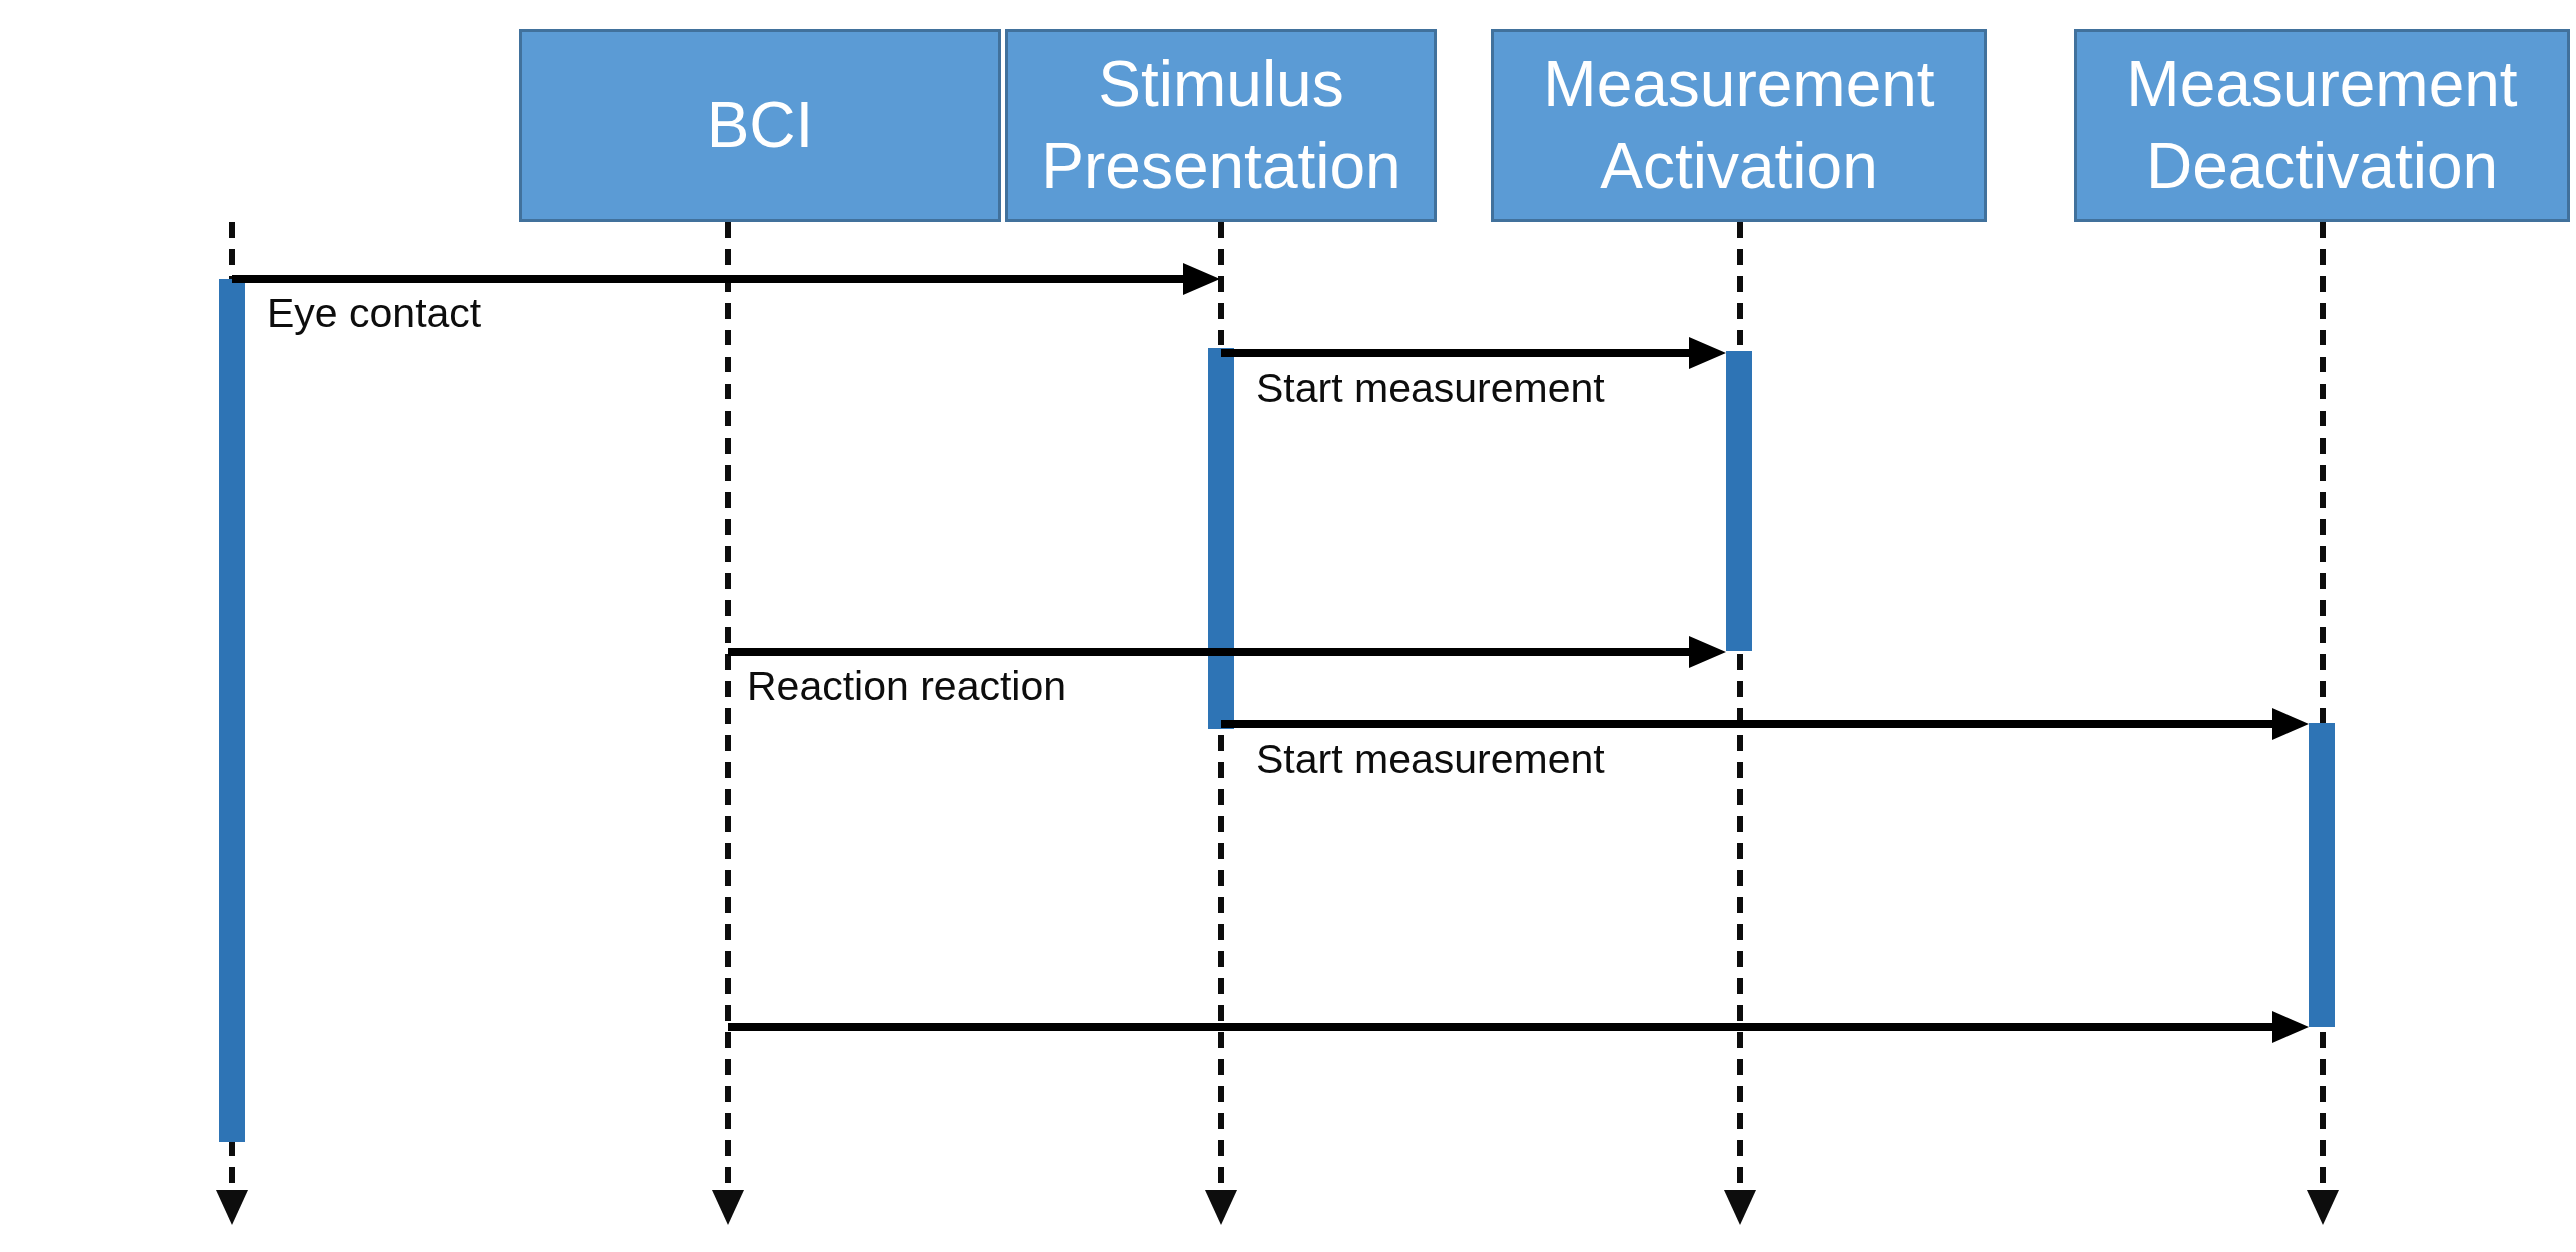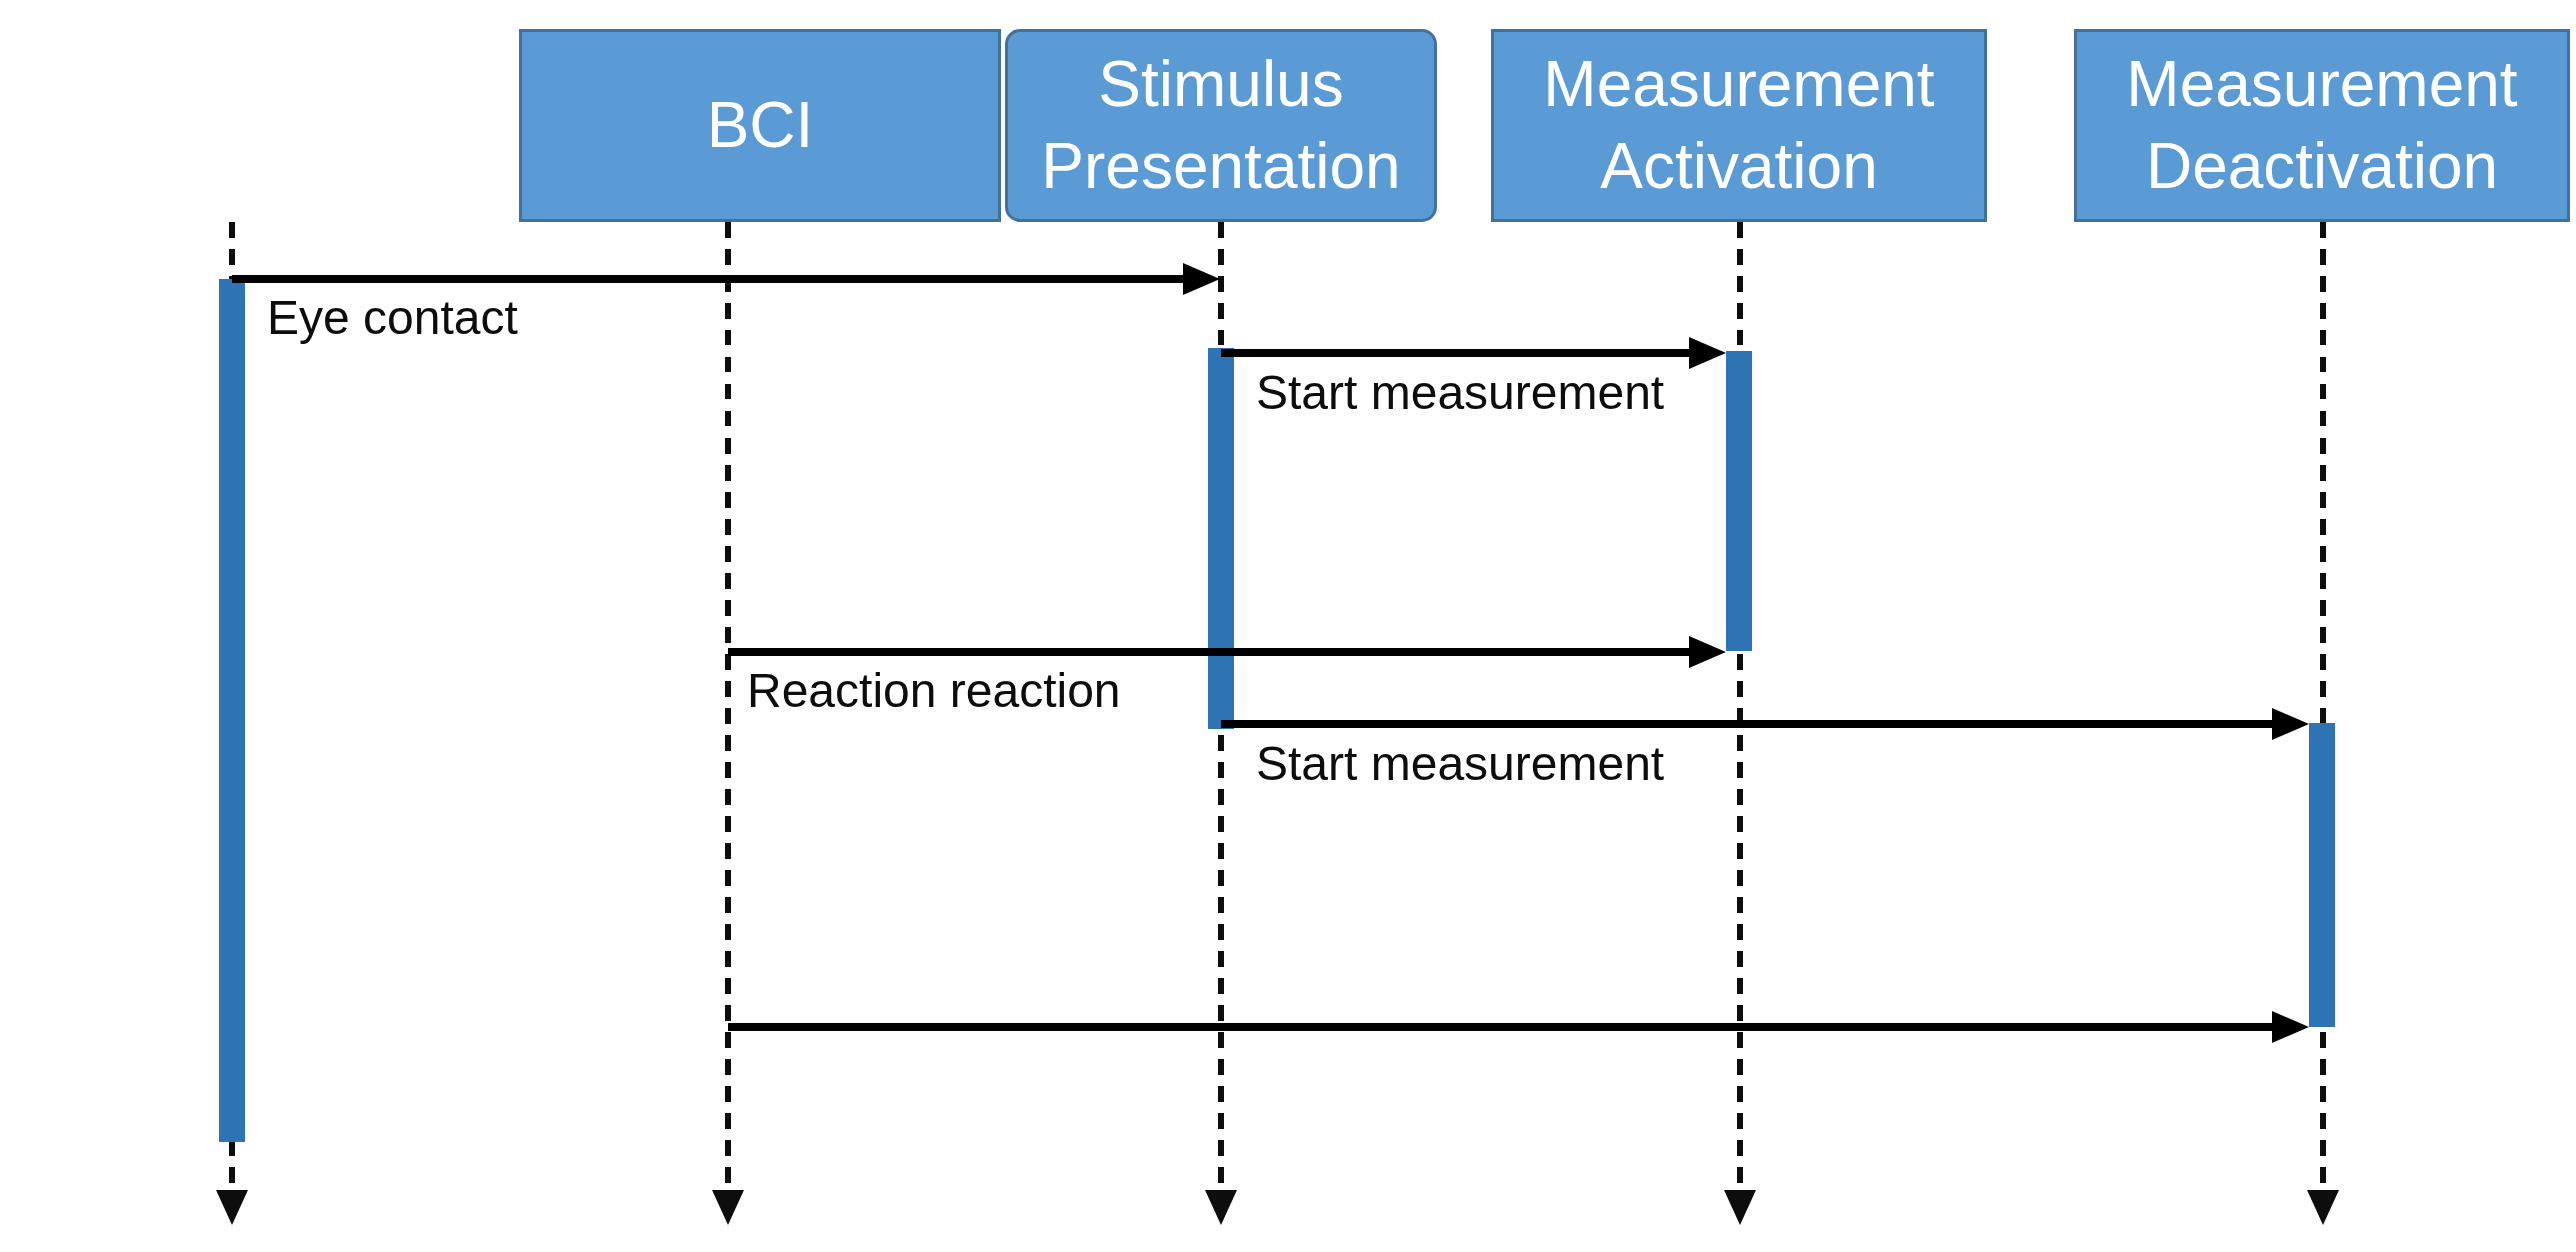--- a/index.html
+++ b/index.html
@@ -24,21 +24,21 @@
     align-items: center;
     justify-content: center;
     text-align: center;
     color: #ffffff;
     font-size: 64px;
     line-height: 1.28;
     font-weight: 400;
   }
   .actor-user { left: 26px;   width: 412px; }
   .actor-bci  { left: 519px;  width: 482px; }
-  .actor-stim { left: 1005px; width: 432px; border-radius: 15px; }
+  .actor-stim { left: 1005px; width: 432px; }
   .actor-ma   { left: 1491px; width: 496px; text-align: center; }
   .actor-md   { left: 2074px; width: 496px; }
 
   
   .lifeline {
     position: absolute;
     top: 222px;
     height: 969px;
     width: 5.8px;
     background: repeating-linear-gradient(180deg, #0d0d0d 0 15.5px, transparent 15.5px 27px);
@@ -88,21 +88,21 @@
   .msg-head {
     position: absolute;
     width: 0; height: 0;
     border-top: 16px solid transparent;
     border-bottom: 16px solid transparent;
     border-left: 37px solid #000000;
     z-index: 3;
   }
   .msg-label {
     position: absolute;
-    font-size: 48px;
+    font-size: 41px;
     color: #0d0d0d;
     white-space: nowrap;
     z-index: 4;
   }
 
   .line-m1 { top: 275px;  left: 232px;  width: 955px; }
   .head-m1 { top: 263px;  left: 1183px; }
   .lab-m1  { top: 290px;  left: 267px; }
 
   .line-m2 { top: 349px;  left: 1221px; width: 471px; }

